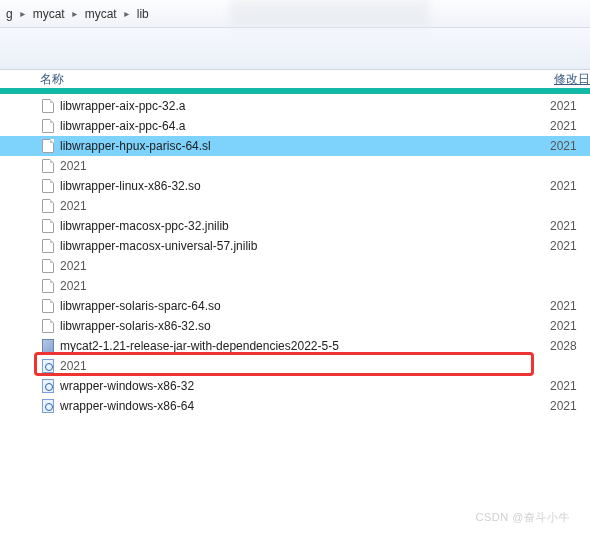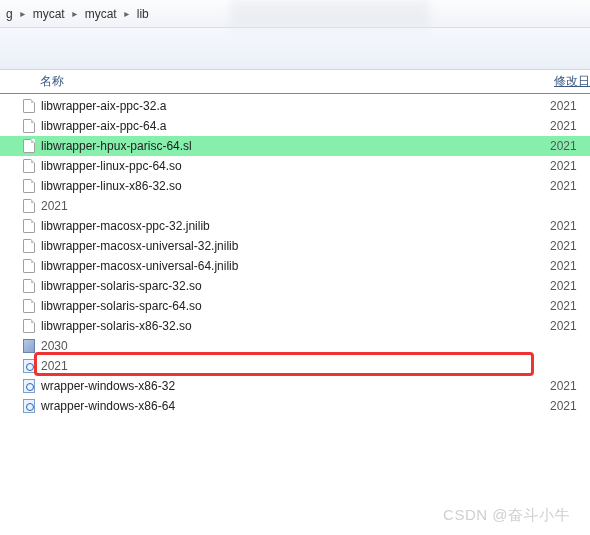--- a/index.html
+++ b/index.html
@@ -3,36 +3,36 @@
   <meta charset="utf-8">
   <style>
     * { margin: 0; padding: 0; box-sizing: border-box; font-family: "Segoe UI", Tahoma, sans-serif; }
     body { width: 590px; height: 535px; background: #fff; overflow: hidden; font-size: 12px; }
     .breadcrumb { background: linear-gradient(to bottom, #fdfdfe, #f0f3f8); border-bottom: 1px solid #d9dde3; height: 28px; display: flex; align-items: center; padding: 0 4px; }
     .bc-item { display: flex; align-items: center; color: #333; padding: 0 2px; cursor: pointer; }
     .bc-sep { width: 16px; height: 20px; display: flex; align-items: center; justify-content: center; color: #666; font-size: 10px; cursor: pointer; }
     .blur-zone { position: absolute; top: 0; left: 230px; width: 200px; height: 28px; background: #e6e9ef; filter: blur(4px); opacity: .6; }
     .toolbar-gap { height: 42px; background: linear-gradient(to bottom, #f5f8fd, #ebf0f8); border-bottom: 1px solid #cdd6e4; }
     .content { position: relative; }
-    .headers { display: flex; height: 24px; align-items: center; border-bottom: 1px solid #14b8a6; color: #3b5a82; padding-left: 40px; }
+    .headers { display: flex; height: 24px; align-items: center; border-bottom: 6px solid #14b8a6; color: #3b5a82; padding-left: 40px; }
     .col-name { flex: 1; cursor: pointer; }
     .col-date { width: 40px; padding-left: 4px; cursor: pointer; text-decoration: underline; }
     .file-list { padding-top: 2px; }
-    .row { display: flex; align-items: center; height: 20px; padding-left: 21px; cursor: pointer; }
-    .row.selected { background: #86efac; }
+    .row { display: flex; align-items: center; height: 20px; padding-left: 40px; cursor: pointer; }
+    .row.selected { background: #7dd3fc; }
     .icon { width: 16px; height: 16px; margin-right: 4px; display: inline-flex; align-items: center; justify-content: center; flex-shrink: 0; }
     .file-icon { border: 1px solid #a0a0a0; border-radius: 1px; background: #fff; width: 12px; height: 14px; position: relative; }
     .file-icon::after { content: ''; position: absolute; top: -1px; right: -1px; border-top: 4px solid #fff; border-left: 4px solid #c6c6c6; }
     .jar-icon { background: linear-gradient(135deg,#b7c8e6,#8aa4d0); border: 1px solid #6683b0; width: 12px; height: 14px; }
     .html-icon { background: #eaf2ff; border: 1px solid #7aa0d4; width: 12px; height: 14px; position: relative; }
     .html-icon::before { content:''; position:absolute; width:6px; height:6px; border: 1px solid #2a67b5; border-radius:50%; top:3px; left:2px; }
     .fname { flex: 1; color: #222; white-space: nowrap; overflow: hidden; }
     .fdate { width: 40px; color: #555; }
     .highlight-box { position: absolute; left: 34px; top: 282px; width: 500px; height: 24px; border: 3px solid #e33; border-radius: 4px; pointer-events: none; }
-    .watermark { position: absolute; bottom: 10px; right: 20px; color: #d0d0d0; font-size: 15px; letter-spacing: .5px; }
+    .watermark { position: absolute; bottom: 10px; right: 20px; color: #d0d0d0; font-size: 11px; letter-spacing: .5px; }
   </style>
 </head>
 <body>
 
 <div class="breadcrumb">
   <span class="bc-item">g</span>
   <span class="bc-sep">▸</span>
   <span class="bc-item">mycat</span>
   <span class="bc-sep">▸</span>
   <span class="bc-item">mycat</span>
@@ -67,21 +67,20 @@
         <span class="icon">
           <span class="file-icon"></span>
         </span>
         <span class="fname">libwrapper-hpux-parisc-64.sl</span>
         <span class="fdate">2021</span>
       </div>
       <div class="row">
         <span class="icon">
           <span class="file-icon"></span>
         </span>
-        <span class="fname">libwrapper-linux-ppc-64.so</span>
         <span class="fdate">2021</span>
       </div>
       <div class="row">
         <span class="icon">
           <span class="file-icon"></span>
         </span>
         <span class="fname">libwrapper-linux-x86-32.so</span>
         <span class="fdate">2021</span>
       </div>
       <div class="row">
@@ -94,56 +93,55 @@
         <span class="icon">
           <span class="file-icon"></span>
         </span>
         <span class="fname">libwrapper-macosx-ppc-32.jnilib</span>
         <span class="fdate">2021</span>
       </div>
       <div class="row">
         <span class="icon">
           <span class="file-icon"></span>
         </span>
-        <span class="fname">libwrapper-macosx-universal-32.jnilib</span>
+        <span class="fname">libwrapper-macosx-universal-57.jnilib</span>
         <span class="fdate">2021</span>
       </div>
       <div class="row">
         <span class="icon">
           <span class="file-icon"></span>
         </span>
-        <span class="fname">libwrapper-macosx-universal-64.jnilib</span>
         <span class="fdate">2021</span>
       </div>
       <div class="row">
         <span class="icon">
           <span class="file-icon"></span>
         </span>
-        <span class="fname">libwrapper-solaris-sparc-32.so</span>
         <span class="fdate">2021</span>
       </div>
       <div class="row">
         <span class="icon">
           <span class="file-icon"></span>
         </span>
         <span class="fname">libwrapper-solaris-sparc-64.so</span>
         <span class="fdate">2021</span>
       </div>
       <div class="row">
         <span class="icon">
           <span class="file-icon"></span>
         </span>
         <span class="fname">libwrapper-solaris-x86-32.so</span>
         <span class="fdate">2021</span>
       </div>
       <div class="row">
         <span class="icon">
           <span class="jar-icon"></span>
         </span>
-        <span class="fdate">2030</span>
+        <span class="fname">mycat2-1.21-release-jar-with-dependencies2022-5-5</span>
+        <span class="fdate">2028</span>
       </div>
       <div class="row">
         <span class="icon">
           <span class="html-icon"></span>
         </span>
         <span class="fdate">2021</span>
       </div>
       <div class="row">
         <span class="icon">
           <span class="html-icon"></span>

